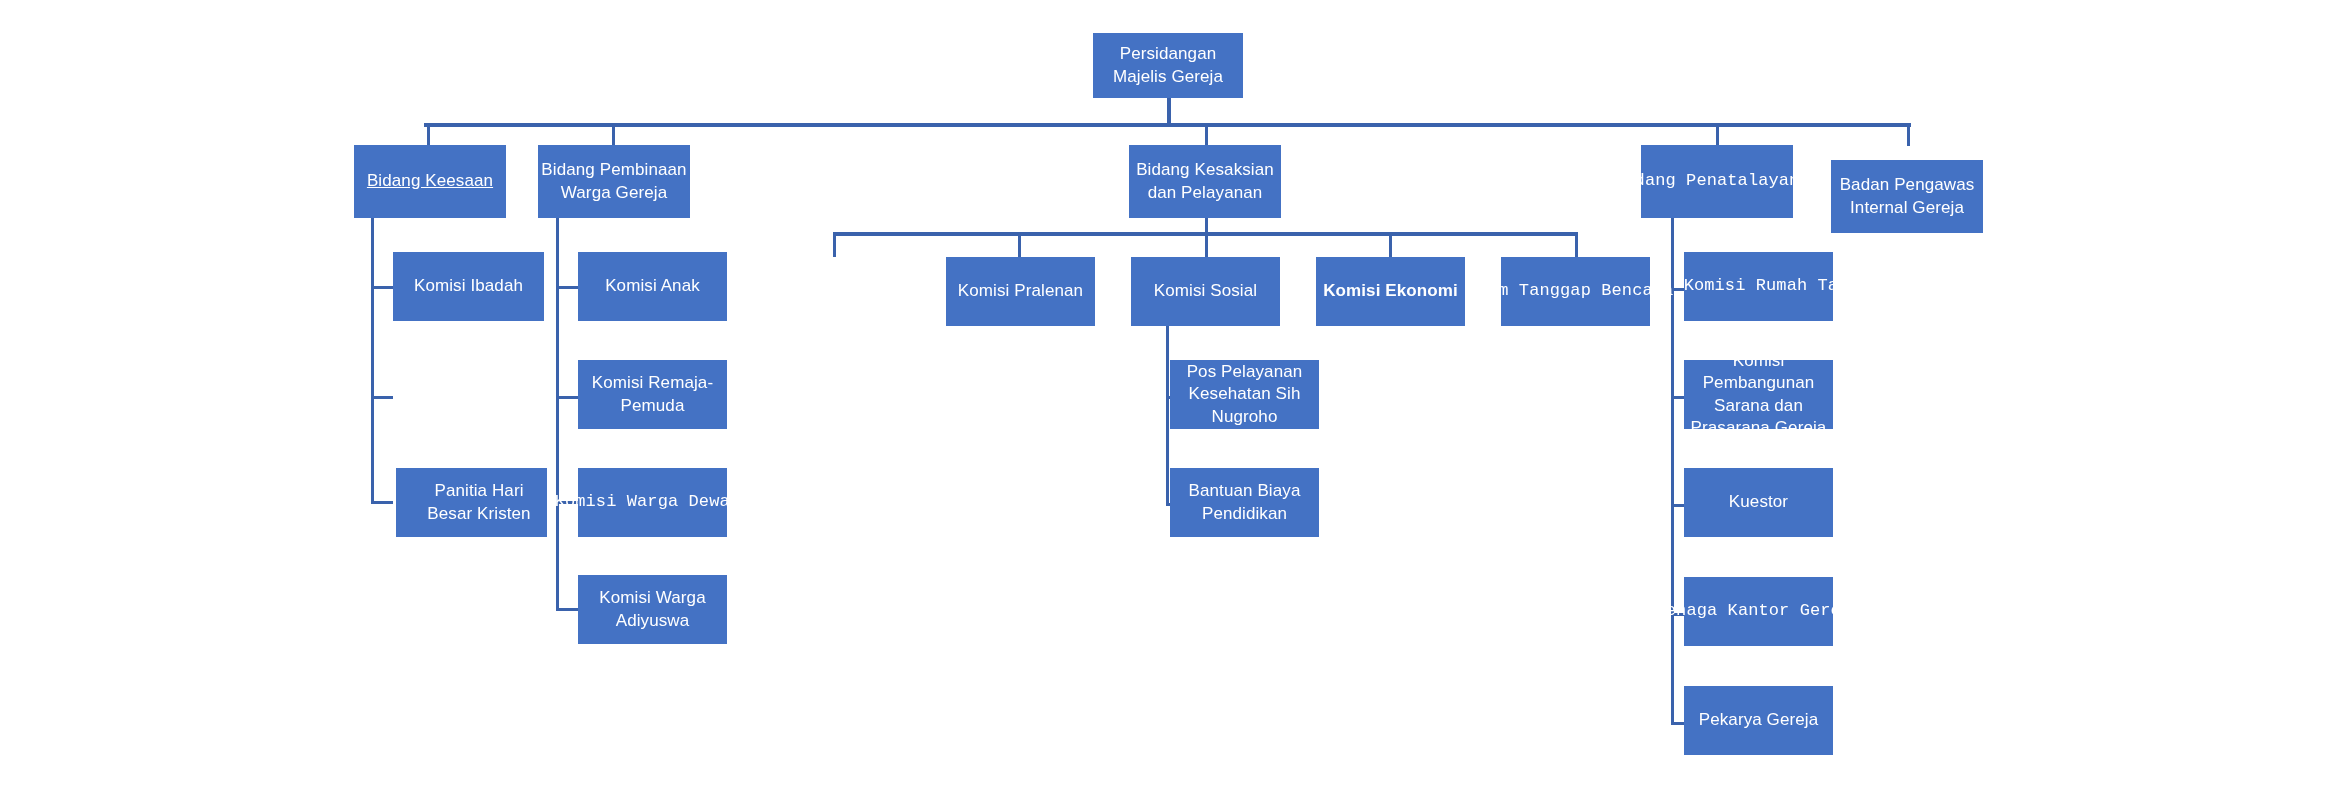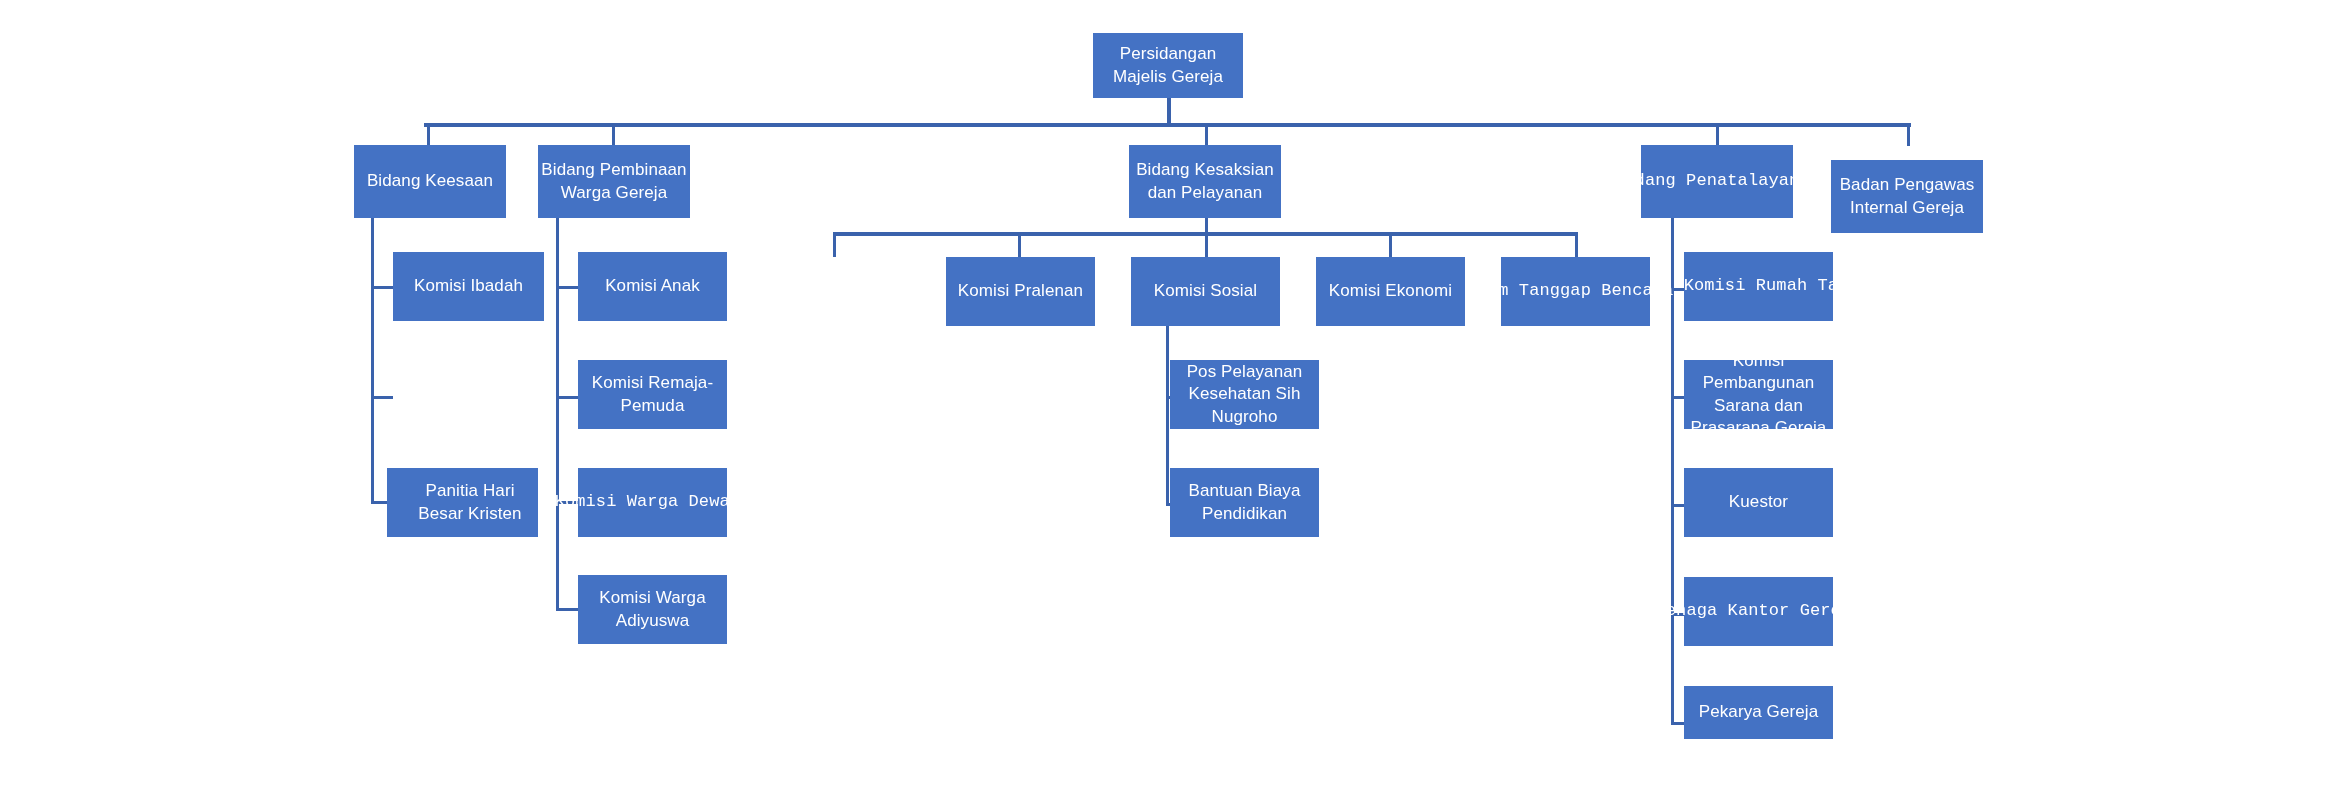--- a/index.html
+++ b/index.html
@@ -87,45 +87,45 @@
 
   <div class="ln v" style="left:1671px;top:218px;height:506px;"></div>
   <div class="ln h" style="left:1671px;top:288px;width:22px;"></div>
   <div class="ln h" style="left:1671px;top:396px;width:22px;"></div>
   <div class="ln h" style="left:1671px;top:504px;width:22px;"></div>
   <div class="ln h" style="left:1671px;top:613px;width:22px;"></div>
   <div class="ln h" style="left:1671px;top:722px;width:22px;"></div>
 
   <div class="node wrap" style="left:1093px;top:33px;width:150px;height:65px;">Persidangan Majelis Gereja</div>
 
-  <div class="node" style="left:354px;top:145px;width:152px;height:73px;">Bidang Keesaan</div>
+  <div class="node" style="left:354px;top:145px;width:152px;height:73px;text-decoration:underline;">Bidang Keesaan</div>
 
   <div class="node wrap" style="left:538px;top:145px;width:152px;height:73px;">Bidang Pembinaan Warga Gereja</div>
 
   <div class="node wrap" style="left:1129px;top:145px;width:152px;height:73px;">Bidang Kesaksian dan Pelayanan</div>
 
   <div class="node overflow" style="left:1641px;top:145px;width:152px;height:73px;">Bidang Penatalayanan</div>
 
   <div class="node wrap" style="left:1831px;top:160px;width:152px;height:73px;">Badan Pengawas Internal Gereja</div>
 
   <div class="node" style="left:393px;top:252px;width:151px;height:69px;">Komisi Ibadah</div>
-  <div class="node wrap" style="left:387px;top:468px;width:151px;height:69px;padding-left:17px;">Panitia Hari Besar Kristen</div>
+  <div class="node wrap" style="left:396px;top:468px;width:151px;height:69px;padding-left:17px;">Panitia Hari Besar Kristen</div>
 
   <div class="node" style="left:578px;top:252px;width:149px;height:69px;">Komisi Anak</div>
   <div class="node wrap" style="left:578px;top:360px;width:149px;height:69px;">Komisi Remaja-Pemuda</div>
   <div class="node overflow" style="left:578px;top:468px;width:149px;height:69px;">Komisi Warga Dewasa</div>
   <div class="node wrap" style="left:578px;top:575px;width:149px;height:69px;">Komisi Warga Adiyuswa</div>
 
   <div class="node" style="left:946px;top:257px;width:149px;height:69px;">Komisi Pralenan</div>
   <div class="node" style="left:1131px;top:257px;width:149px;height:69px;">Komisi Sosial</div>
-  <div class="node" style="left:1316px;top:257px;width:149px;height:69px;">Komisi Ekonomi</div>
+  <div class="node" style="left:1316px;top:257px;width:149px;height:69px;font-weight:bold;">Komisi Ekonomi</div>
   <div class="node overflow" style="left:1501px;top:257px;width:149px;height:69px;">Tim Tanggap Bencana</div>
 
   <div class="node wrap" style="left:1170px;top:360px;width:149px;height:69px;">Pos Pelayanan Kesehatan Sih Nugroho</div>
   <div class="node wrap" style="left:1170px;top:468px;width:149px;height:69px;">Bantuan Biaya Pendidikan</div>
 
   <div class="node overflow" style="left:1684px;top:252px;width:149px;height:69px;padding-left:48px;">Komisi Rumah Tangga</div>
   <div class="node wrap" style="left:1684px;top:360px;width:149px;height:69px;">Komisi Pembangunan Sarana dan Prasarana Gereja</div>
   <div class="node" style="left:1684px;top:468px;width:149px;height:69px;">Kuestor</div>
   <div class="node overflow" style="left:1684px;top:577px;width:149px;height:69px;">Tenaga Kantor Gereja</div>
-  <div class="node" style="left:1684px;top:686px;width:149px;height:53px;">Pekarya Gereja</div>
+  <div class="node" style="left:1684px;top:686px;width:149px;height:69px;">Pekarya Gereja</div>
 
 </div>
 
 </body></html>

